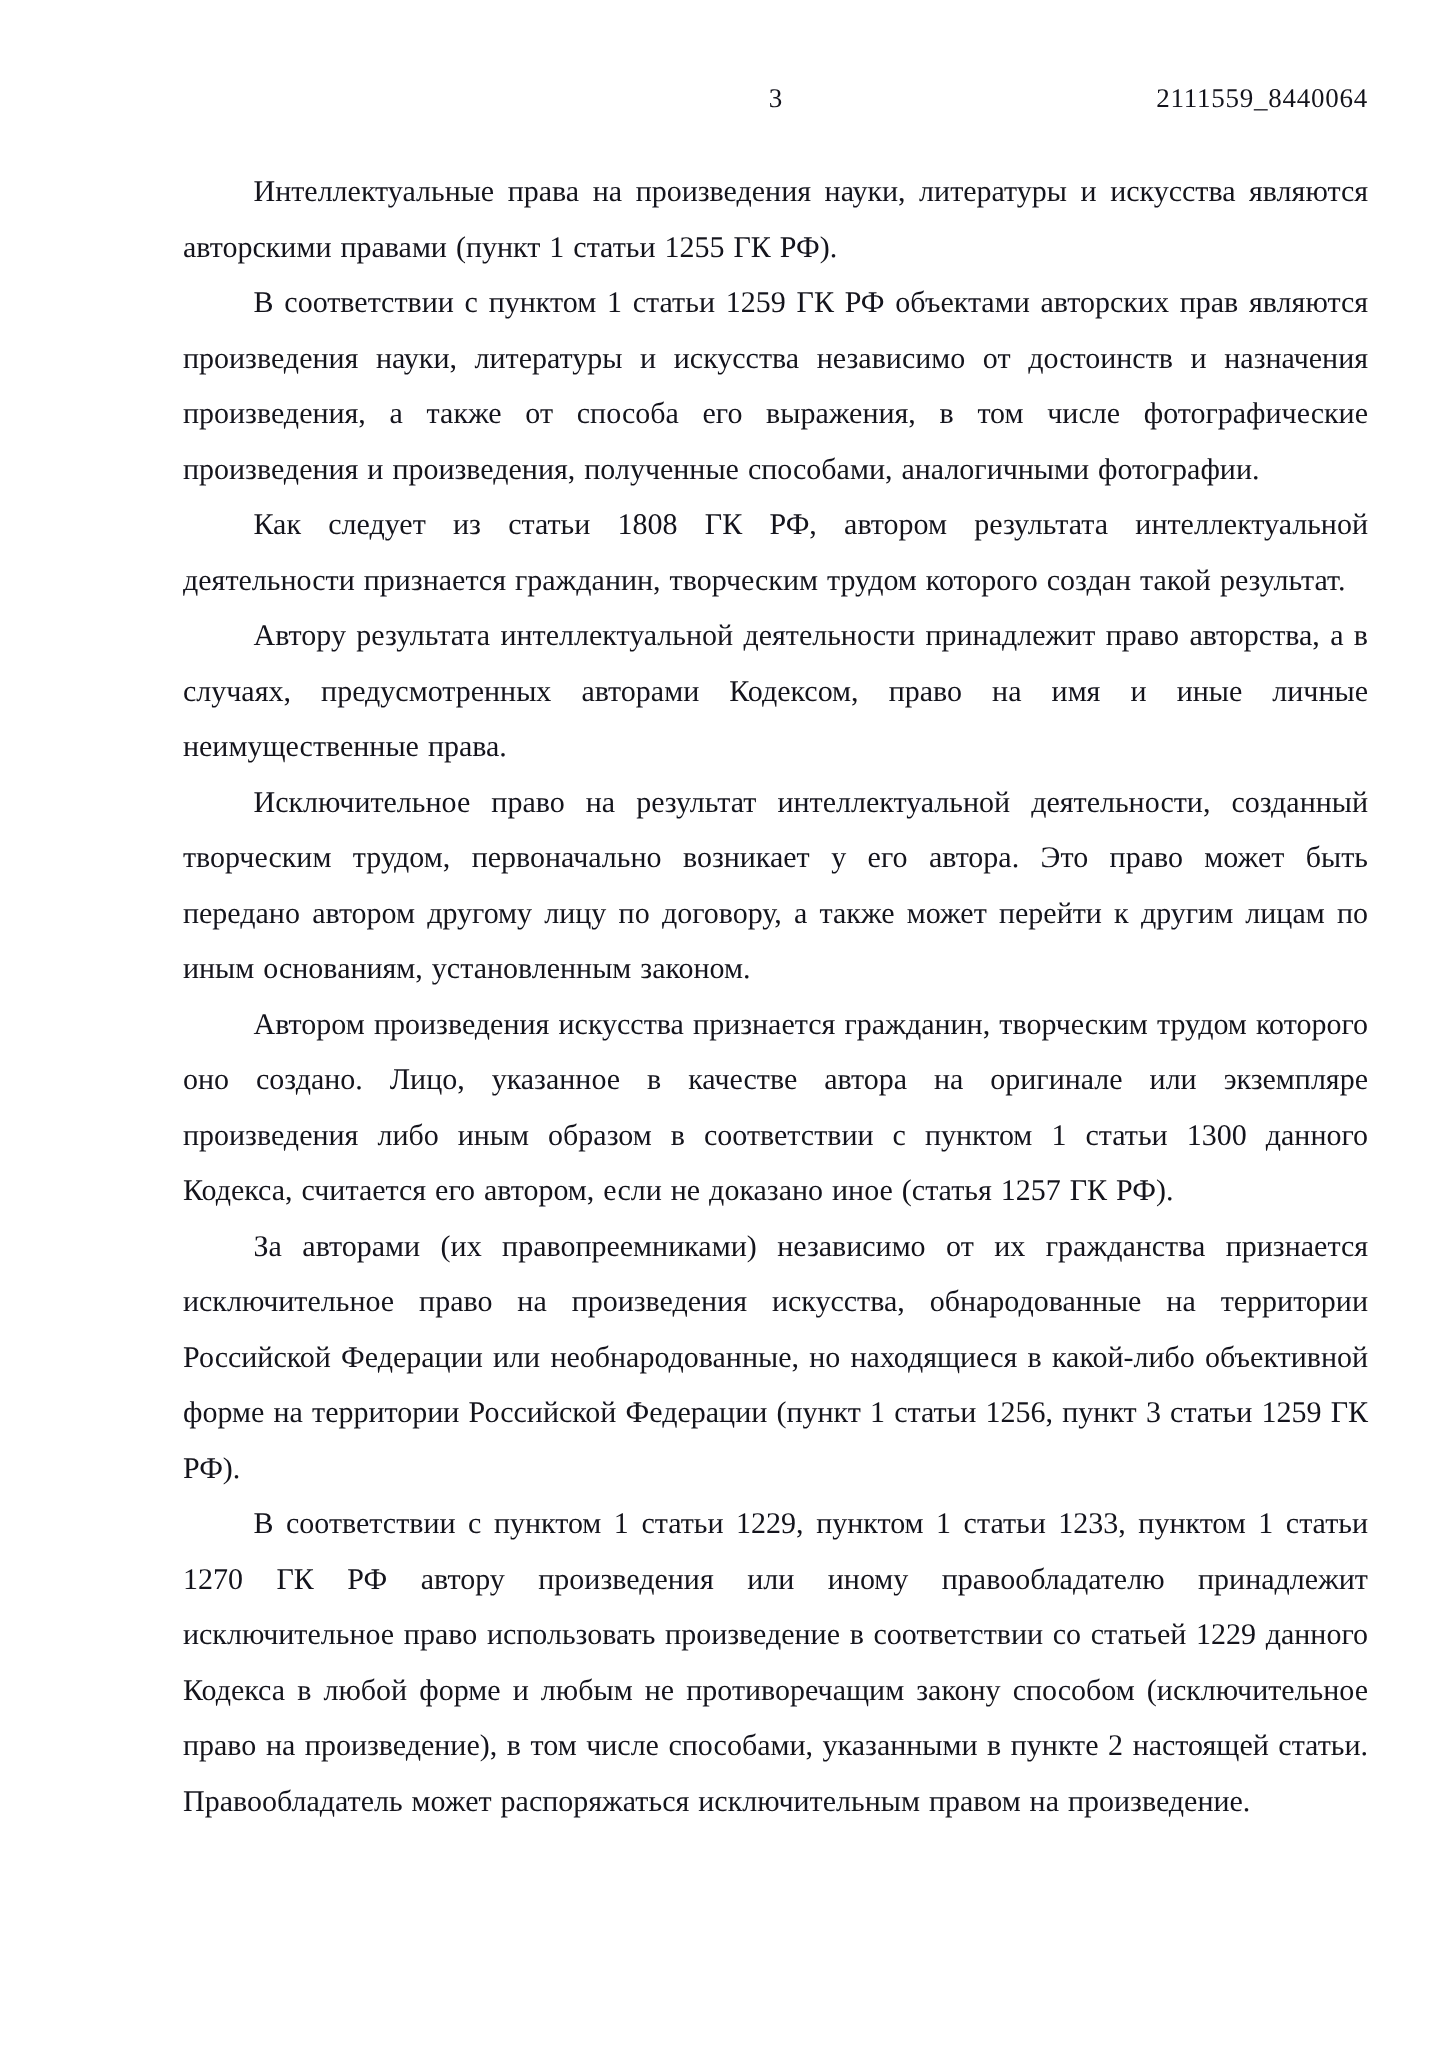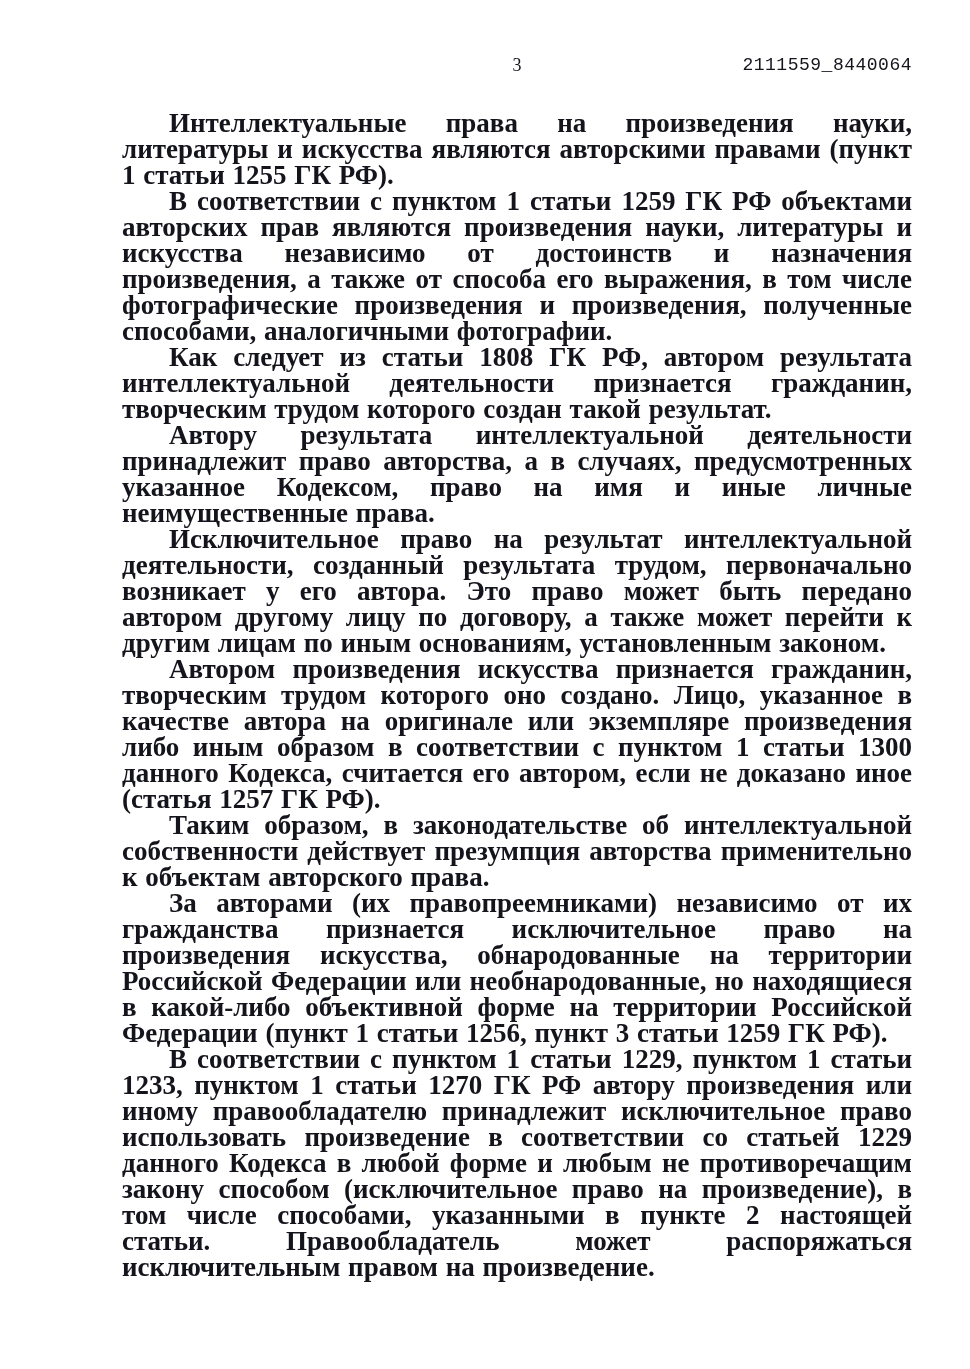--- a/index.html
+++ b/index.html
@@ -34,47 +34,44 @@
     left: 0;
     right: 0;
     text-align: center;
   }
   .doc-id {
     position: absolute;
     right: 0;
     top: 0;
     text-align: right;
     letter-spacing: 0.5px;
-    font-family: Liberation Mono, monospace;
   }
   .doc-body p {
     margin: 0;
-    font-size: 27px;
-    line-height: 26px;
+    font-size: 20px;
+    line-height: 37px;
     text-align: justify;
     text-indent: 47px;
     word-spacing: 1px;
-    font-weight: bold;
   }
 </style>
 </head>
 <body style="background: rgb(255, 255, 255); color: rgb(20, 20, 28);">
 
 <div class="page">
 
   <div class="doc-header">
     <span class="page-number">3</span>
     <span class="doc-id">2111559_8440064</span>
   </div>
 
   <div class="doc-body">
       <p>Интеллектуальные права на произведения науки, литературы и искусства являются авторскими правами (пункт 1 статьи 1255 ГК РФ).</p>
       <p>В соответствии с пунктом 1 статьи 1259 ГК РФ объектами авторских прав являются произведения науки, литературы и искусства независимо от достоинств и назначения произведения, а также от способа его выражения, в том числе фотографические произведения и произведения, полученные способами, аналогичными фотографии.</p>
       <p>Как следует из статьи 1808 ГК РФ, автором результата интеллектуальной деятельности признается гражданин, творческим трудом которого создан такой результат.</p>
-      <p>Автору результата интеллектуальной деятельности принадлежит право авторства, а в случаях, предусмотренных указанное Кодексом, право на имя и иные личные неимущественные права.</p>
-      <p>Исключительное право на результат интеллектуальной деятельности, созданный результата трудом, первоначально возникает у его автора. Это право может быть передано автором другому лицу по договору, а также может перейти к другим лицам по иным основаниям, установленным законом.</p>
+      <p>Автору результата интеллектуальной деятельности принадлежит право авторства, а в случаях, предусмотренных авторами Кодексом, право на имя и иные личные неимущественные права.</p>
+      <p>Исключительное право на результат интеллектуальной деятельности, созданный творческим трудом, первоначально возникает у его автора. Это право может быть передано автором другому лицу по договору, а также может перейти к другим лицам по иным основаниям, установленным законом.</p>
       <p>Автором произведения искусства признается гражданин, творческим трудом которого оно создано. Лицо, указанное в качестве автора на оригинале или экземпляре произведения либо иным образом в соответствии с пунктом 1 статьи 1300 данного Кодекса, считается его автором, если не доказано иное (статья 1257 ГК РФ).</p>
-      <p>Таким образом, в законодательстве об интеллектуальной собственности действует презумпция авторства применительно к объектам авторского права.</p>
       <p>За авторами (их правопреемниками) независимо от их гражданства признается исключительное право на произведения искусства, обнародованные на территории Российской Федерации или необнародованные, но находящиеся в какой-либо объективной форме на территории Российской Федерации (пункт 1 статьи 1256, пункт 3 статьи 1259 ГК РФ).</p>
       <p>В соответствии с пунктом 1 статьи 1229, пунктом 1 статьи 1233, пунктом 1 статьи 1270 ГК РФ автору произведения или иному правообладателю принадлежит исключительное право использовать произведение в соответствии со статьей 1229 данного Кодекса в любой форме и любым не противоречащим закону способом (исключительное право на произведение), в том числе способами, указанными в пункте 2 настоящей статьи. Правообладатель может распоряжаться исключительным правом на произведение.</p>
     </div>
 
 </div>
 
 </body></html>

